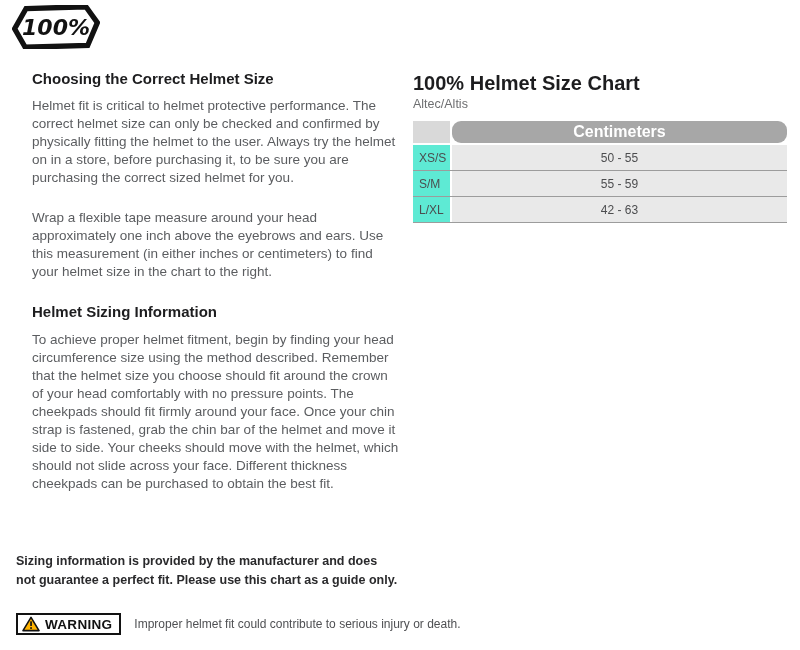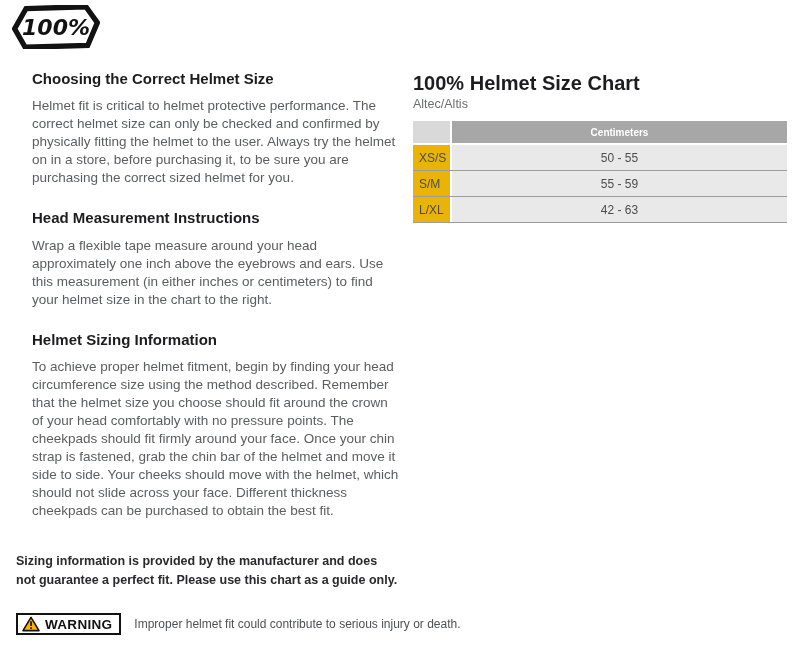--- a/index.html
+++ b/index.html
@@ -48,51 +48,50 @@
   .right-col { position:absolute; left:413px; top:72px; width:374px; }
   .chart-title { font-size:20px; font-weight:bold; color:#1d1d1f; margin:0; line-height:1.1; }
   .chart-subtitle { font-size:12.5px; color:#6d6e70; margin-top:3px; }
 
   .size-table { margin-top:10px; width:100%; font-size:12px; color:#4c4d4f; }
   .t-row { display:flex; }
   .t-row .c1 {
     width:31px; flex:0 0 31px;
     display:flex; align-items:center;
     padding-left:6px;
-    background:#eab308;
+    background:#5eead4;
     border-right:2px solid #ffffff;
   }
   .t-row .c2 {
     flex:1; display:flex; align-items:center; justify-content:center;
     background:#e9e9e9;
   }
   .t-header { height:22px; border-bottom:2px solid #ffffff; }
   .t-header .c1 { background:#d9d9d9; }
-  .t-header .c2 { background:#a7a7a7; color:#ffffff; font-weight:bold; font-size:10px; }
+  .t-header .c2 { background:#a7a7a7; color:#ffffff; font-weight:bold; font-size:16px;border-radius:9px; }
   .t-body-row { height:25px; border-bottom:1px solid #9c9c9c; }
 </style>
 </head>
 <body>
 
 <div class="page">
 
   <div class="logo">
     <svg width="88" height="44" viewBox="0 0 100 50">
       <polygon points="16,4 84,2 97,20 86,46 15,48 3,27" fill="#ffffff" stroke="#121212" stroke-width="6" stroke-linejoin="miter"></polygon>
       <text x="50" y="34" text-anchor="middle" font-size="25" font-weight="bold" font-style="italic" fill="#121212" font-family="'DejaVu Sans', sans-serif">100%</text>
     </svg>
   </div>
 
   <div class="left-col">
     <div class="section">
       <h2 class="section-heading">Choosing the Correct Helmet Size</h2>
       <p class="section-body">Helmet fit is critical to helmet protective performance. The correct helmet size can only be checked and confirmed by physically fitting the helmet to the user. Always try the helmet on in a store, before purchasing it, to be sure you are purchasing the correct sized helmet for you.</p>
     </div>
     <div class="section">
-      <h2 class="section-heading">Head Measurement Instructions</h2>
       <p class="section-body">Wrap a flexible tape measure around your head approximately one inch above the eyebrows and ears. Use this measurement (in either inches or centimeters) to find your helmet size in the chart to the right.</p>
     </div>
     <div class="section">
       <h2 class="section-heading">Helmet Sizing Information</h2>
       <p class="section-body">To achieve proper helmet fitment, begin by finding your head circumference size using the method described. Remember that the helmet size you choose should fit around the crown of your head comfortably with no pressure points. The cheekpads should fit firmly around your face. Once your chin strap is fastened, grab the chin bar of the helmet and move it side to side. Your cheeks should move with the helmet, which should not slide across your face. Different thickness cheekpads can be purchased to obtain the best fit.</p>
     </div>
   </div>
 
   <div class="disclaimer">Sizing information is provided by the manufacturer and does not guarantee a perfect fit. Please use this chart as a guide only.</div>
 

